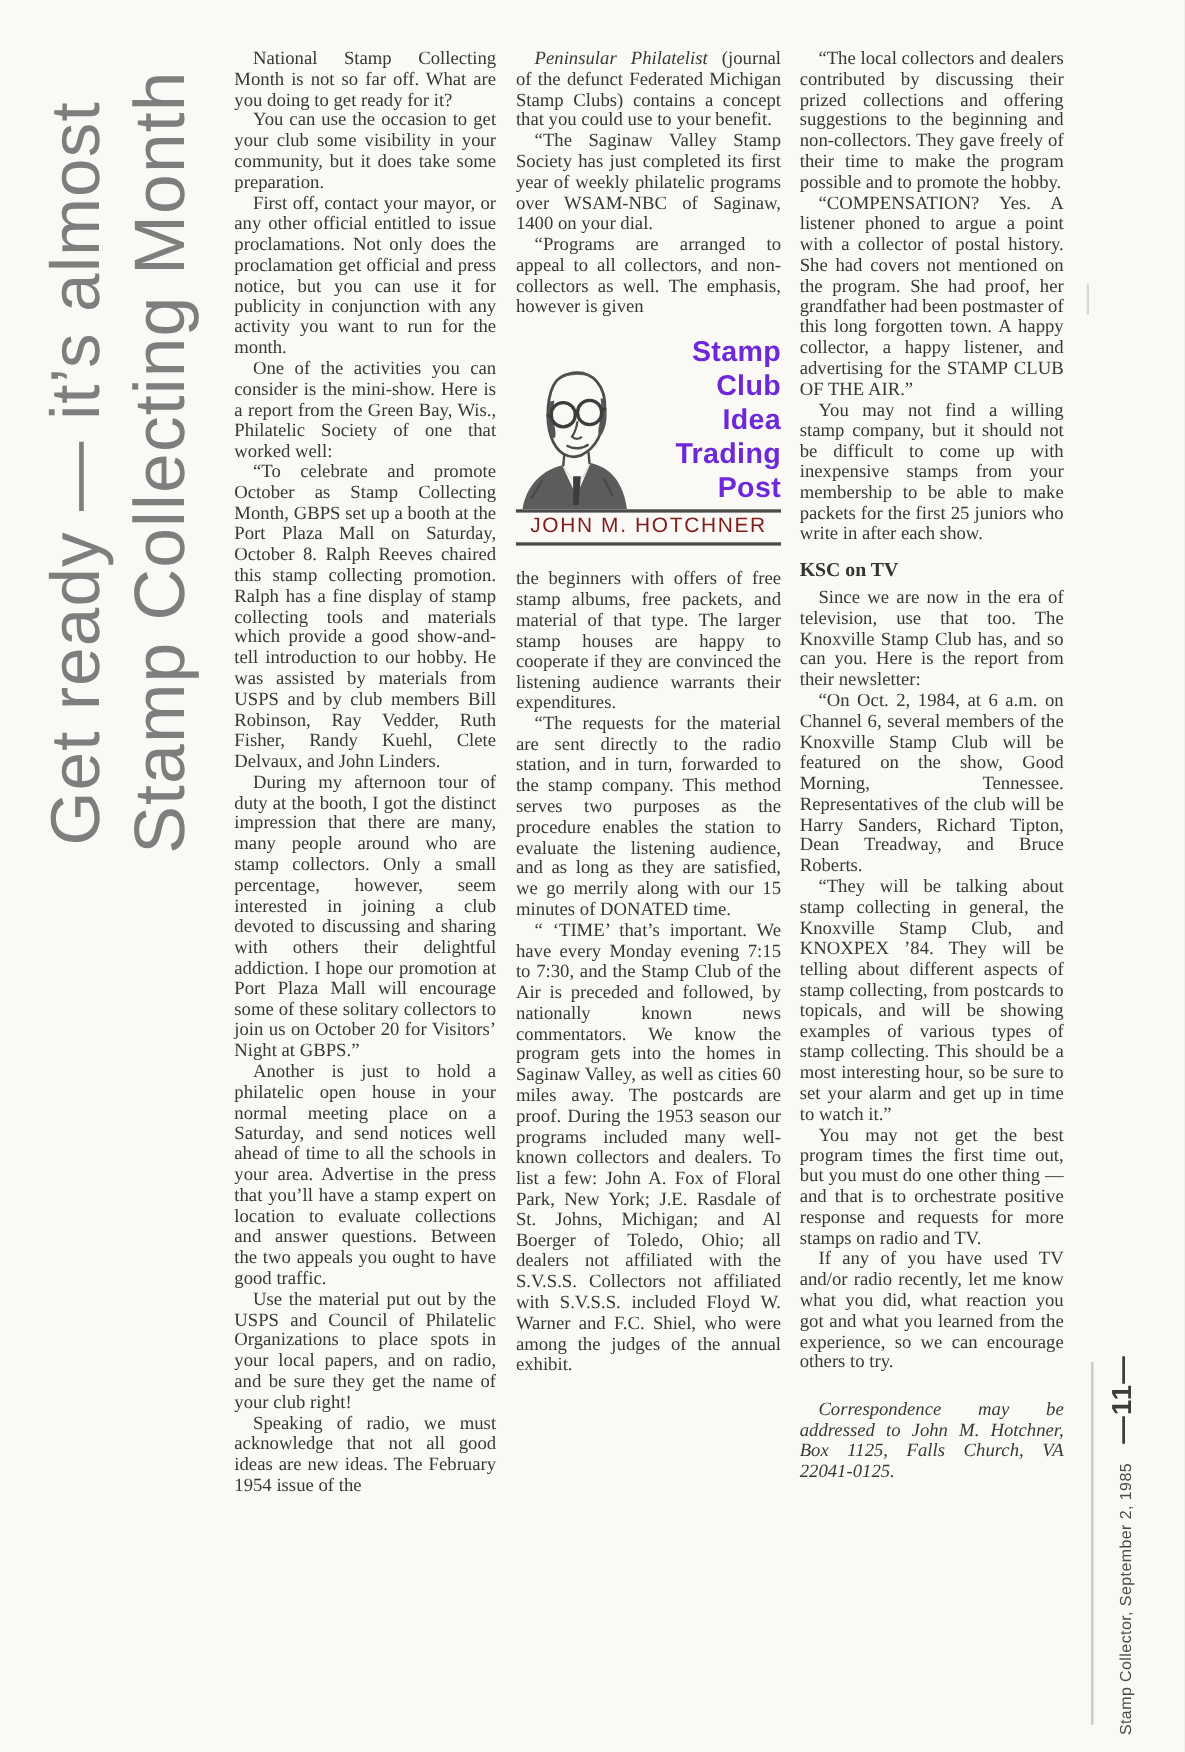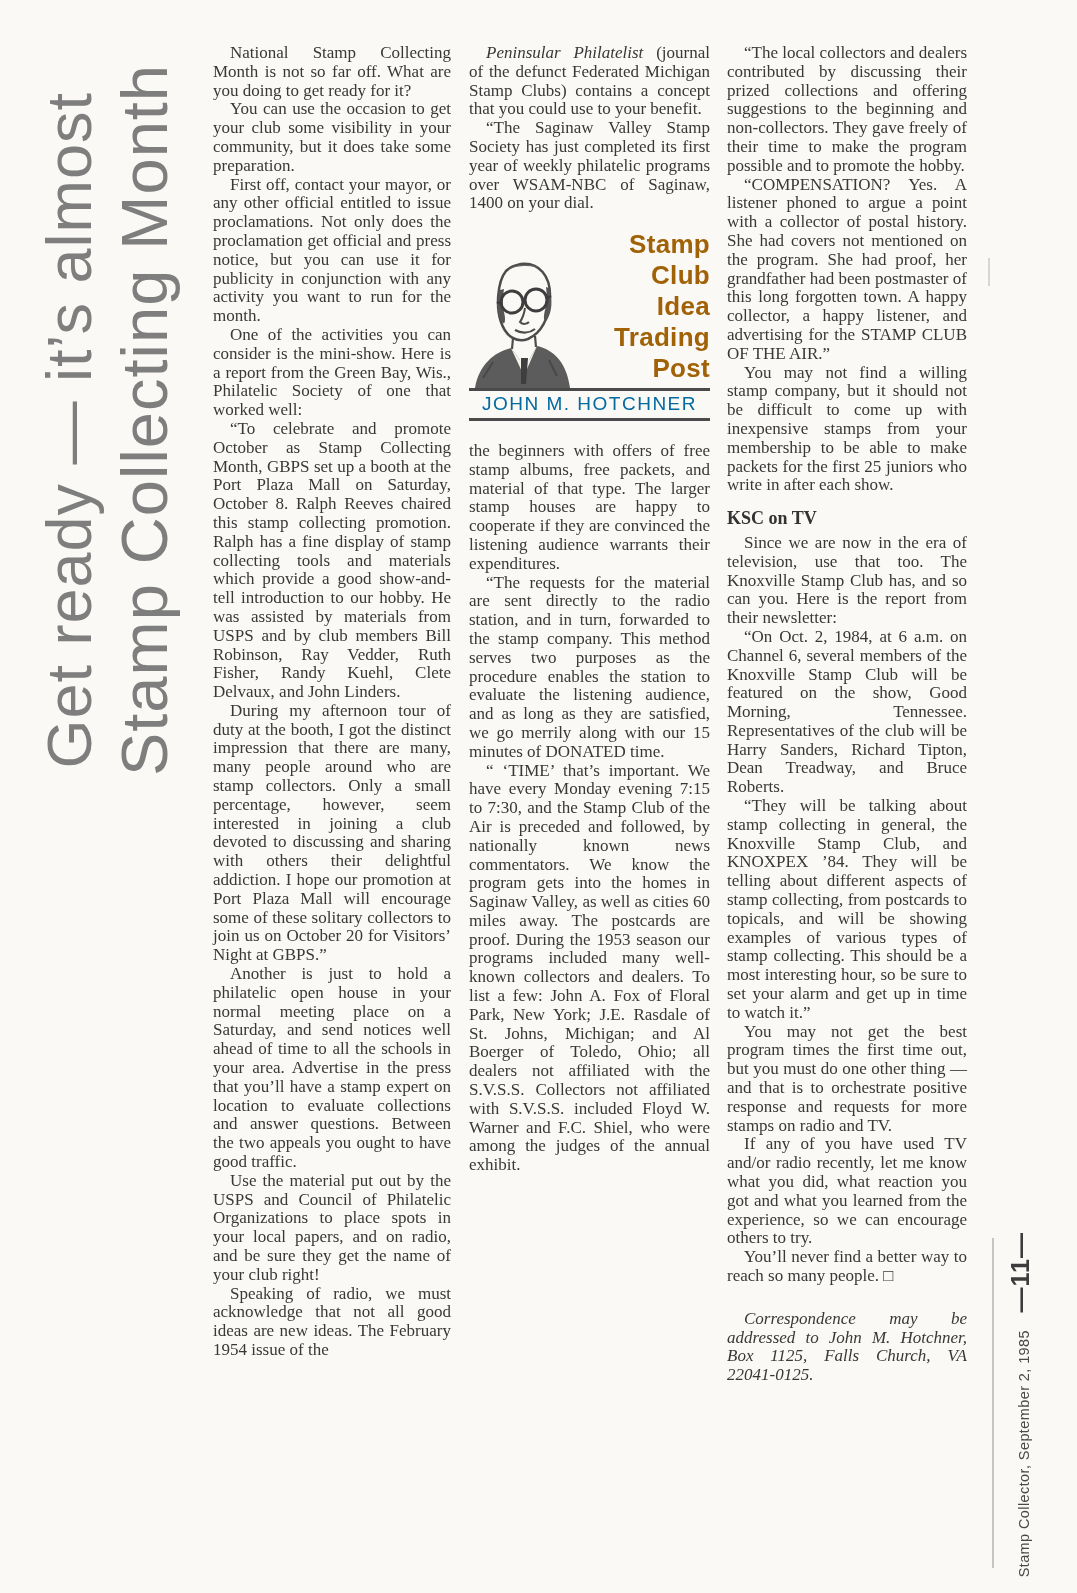--- a/index.html
+++ b/index.html
@@ -33,26 +33,26 @@
   .para.spaced { margin-top:24px; }
   .italic { font-style:italic; }
 
   .byline-box { margin:16px 0 12px; }
   .byline-top { display:flex; align-items:flex-end; }
   .portrait { flex:0 0 auto; }
   .byline-title {
     flex:1; text-align:right;
     font-family:"Liberation Sans", sans-serif;
     font-weight:700; font-size:26px; line-height:31px;
-    color:#a16207; letter-spacing:0.3px; padding-bottom:4px;
+    color:#6d28d9; letter-spacing:0.3px; padding-bottom:4px;
   }
   .rule { height:3px; background:#4a4a4a; }
   .byline-author {
     font-family:"Liberation Sans", sans-serif;
-    font-size:19px; letter-spacing:1.5px; color:#0369a1;
+    font-size:19px; letter-spacing:1.5px; color:#7f1d1d;
     text-align:center; padding:4px 0 4px;
   }
 
   .subhead {
     margin:14px 0 6px; text-align:left;
     font-size:18px; font-weight:700; color:#333;
   }
 
   #credit {
     position:absolute; left:1016px; top:1330px;
@@ -86,20 +86,21 @@
       <p class="para">During my afternoon tour of duty at the booth, I got the distinct impression that there are many, many people around who are stamp collectors. Only a small percentage, however, seem interested in joining a club devoted to discussing and sharing with others their delightful addiction. I hope our promotion at Port Plaza Mall will encourage some of these solitary collectors to join us on October 20 for Visitors’ Night at GBPS.”</p>
       <p class="para">Another is just to hold a philatelic open house in your normal meeting place on a Saturday, and send notices well ahead of time to all the schools in your area. Advertise in the press that you’ll have a stamp expert on location to evaluate collections and answer questions. Between the two appeals you ought to have good traffic.</p>
       <p class="para">Use the material put out by the USPS and Council of Philatelic Organizations to place spots in your local papers, and on radio, and be sure they get the name of your club right!</p>
       <p class="para">Speaking of radio, we must acknowledge that not all good ideas are new ideas. The February 1954 issue of the</p>
     </div>
 
   <div class="col" id="col2">
     <div>
         <p class="para"><span class="italic">Peninsular Philatelist </span><span>(journal of the defunct Federated Michigan Stamp Clubs) contains a concept that you could use to your benefit.</span></p>
         <p class="para">“The Saginaw Valley Stamp Society has just completed its first year of weekly philatelic programs over WSAM-NBC of Saginaw, 1400 on your dial.</p>
+        <p class="para">“Programs are arranged to appeal to all collectors, and non-collectors as well. The emphasis, however is given</p>
       </div>
 
     <div class="byline-box">
       <div class="byline-top">
         <svg class="portrait" width="104" height="136" viewBox="0 0 104 136" aria-hidden="true">
 
           <path d="M52,12 C70,10 82,24 81,46 C80,64 74,80 59,87 C48,91 37,85 32,70 C27,56 28,30 37,19 C42,14 47,13 52,12 Z" fill="none" stroke="#4c4c4c" stroke-width="2.5"></path>
 
           <path d="M31,38 C27,50 28,62 33,70 C36,74 37,68 35,60 C33,52 34,44 35,37 Z" fill="#555"></path>
           <path d="M80,36 C84,48 83,60 78,68 C75,72 74,66 76,58 C78,50 78,42 77,35 Z" fill="#555"></path>
@@ -145,21 +146,20 @@
         <p class="para">“COMPENSATION? Yes. A listener phoned to argue a point with a collector of postal history. She had covers not mentioned on the program. She had proof, her grandfather had been postmaster of this long forgotten town. A happy collector, a happy listener, and advertising for the STAMP CLUB OF THE AIR.”</p>
         <p class="para">You may not find a willing stamp company, but it should not be difficult to come up with inexpensive stamps from your membership to be able to make packets for the first 25 juniors who write in after each show.</p>
       </div>
     <h3 class="subhead">KSC on TV</h3>
     <div>
         <p class="para">Since we are now in the era of television, use that too. The Knoxville Stamp Club has, and so can you. Here is the report from their newsletter:</p>
         <p class="para">“On Oct. 2, 1984, at 6 a.m. on Channel 6, several members of the Knoxville Stamp Club will be featured on the show, Good Morning, Tennessee. Representatives of the club will be Harry Sanders, Richard Tipton, Dean Treadway, and Bruce Roberts.</p>
         <p class="para">“They will be talking about stamp collecting in general, the Knoxville Stamp Club, and KNOXPEX ’84. They will be telling about different aspects of stamp collecting, from postcards to topicals, and will be showing examples of various types of stamp collecting. This should be a most interesting hour, so be sure to set your alarm and get up in time to watch it.”</p>
         <p class="para">You may not get the best program times the first time out, but you must do one other thing — and that is to orchestrate positive response and requests for more stamps on radio and TV.</p>
         <p class="para">If any of you have used TV and/or radio recently, let me know what you did, what reaction you got and what you learned from the experience, so we can encourage others to try.</p>
-        <p class="para">You’ll never find a better way to reach so many people. □</p>
         <p class="para italic spaced">Correspondence may be addressed to John M. Hotchner, Box 1125, Falls Church, VA 22041-0125.</p>
       </div>
   </div>
 
   <div class="vert" id="credit">Stamp Collector, September 2, 1985</div>
   <div class="vert" id="pagenum">—11—</div>
 
   <div class="scan-rule" id="artifact1"></div>
   <div class="scan-rule" id="artifact2"></div>
 </div>

